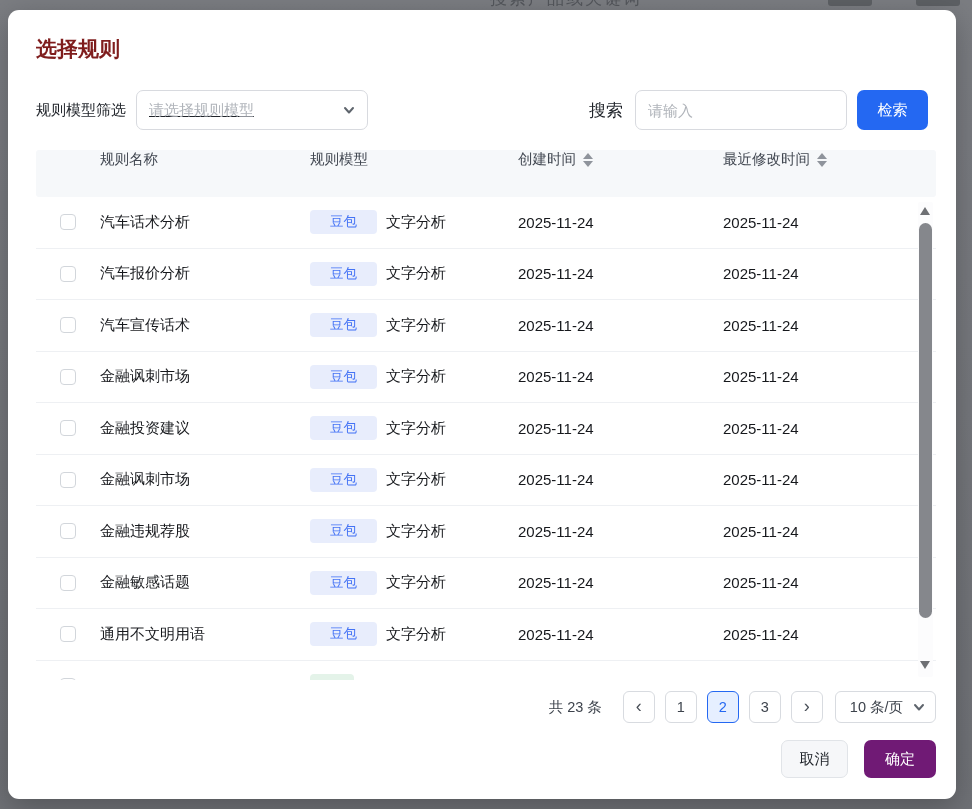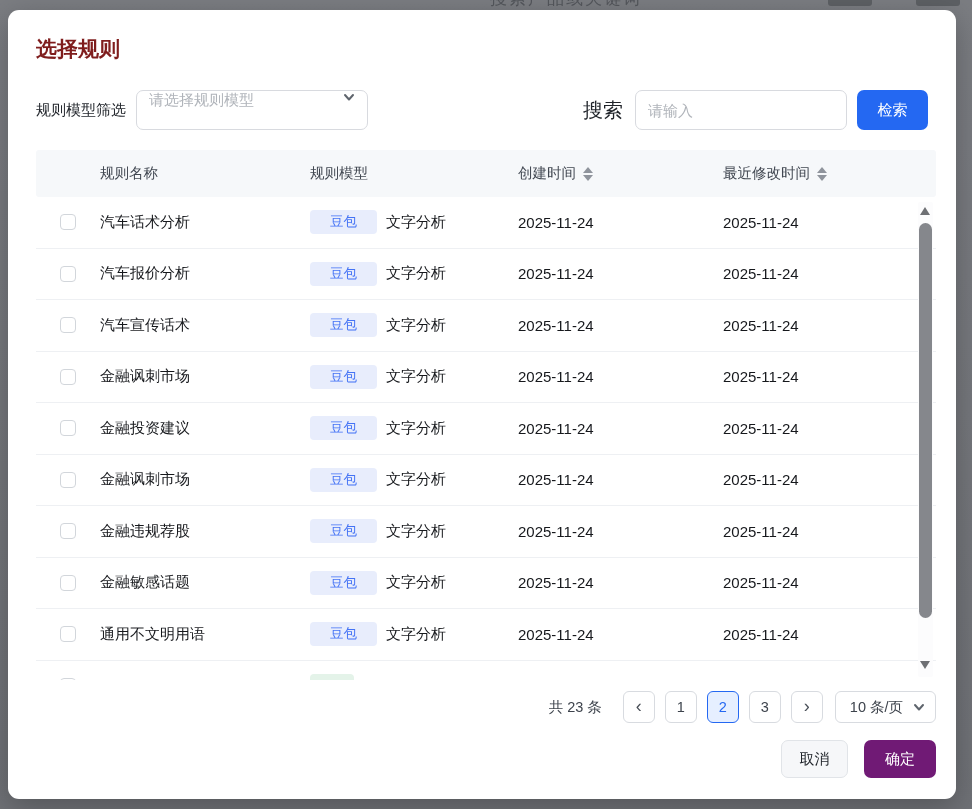--- a/index.html
+++ b/index.html
@@ -24,44 +24,44 @@
     box-shadow: 0 8px 30px rgba(0,0,0,.25);
     padding: 0 28px;
   }
   .modal-title { margin-top: 25px; font-size: 21px; font-weight: 700; color: #7f1d1d; }
 
   
   .toolbar { margin-top: 27px; height: 40px; display: flex; align-items: center; }
   .toolbar .flabel { font-size: 15px; margin-right: 10px; white-space: nowrap; }
   .select-box {
     width: 232px; height: 40px; border: 1px solid #d8dadf; border-radius: 7px;
-    display: flex; justify-content: space-between;
-    padding: 0 12px; background: #fff; cursor: pointer;
+    display: flex; align-items: center; justify-content: space-between;
+    padding: 0 12px; background: #fff; cursor: pointer; text-decoration: underline;
   }
   .select-box .ph { color: #b0b4ba; font-size: 15px; }
   .chev { width: 12px; height: 12px; flex: 0 0 auto; }
   .chev polyline { fill: none; stroke: #5f656d; stroke-width: 2; stroke-linecap: round; stroke-linejoin: round; }
   .spacer { flex: 1; }
-  .search-label { font-size: 20px; margin-right: 12px; }
+  .search-label { font-size: 17px; margin-right: 12px; }
   .search-input {
     width: 212px; height: 40px; border: 1px solid #d8dadf; border-radius: 7px;
     padding: 0 12px; font-size: 15px; color: #ec4899; outline: none;
     font-family: inherit;
   }
   .search-input::placeholder { color: #b0b4ba; }
   .btn-primary {
     height: 40px; min-width: 71px; margin-left: 10px; border: none; border-radius: 7px;
     background: #2468f2; color: #fff; font-size: 15px; font-weight: 500; cursor: pointer;
     font-family: inherit;
   }
 
   
   .table-wrap { position: relative; margin-top: 20px; width: 900px; }
   .thead {
-    display: flex; align-items: center; height: 47px;
+    display: flex; align-items: flex-start; height: 47px;
     background: #f6f8fa; border-radius: 3px;
     font-size: 14.5px; font-weight: 500; color: #414751;
   }
   .tbody { height: 483px; overflow: hidden; }
   .trow { display: flex; align-items: center; height: 51.5px; border-bottom: 1px solid #eef0f3; background: #fff; }
   .col-check { width: 64px; flex: 0 0 auto; display: flex; }
   .col-name { width: 210px; flex: 0 0 auto; }
   .col-model { width: 208px; flex: 0 0 auto; display: flex; align-items: center; }
   .col-created { width: 205px; flex: 0 0 auto; display: flex; align-items: center; }
   .col-modified { flex: 1; display: flex; align-items: center; }

